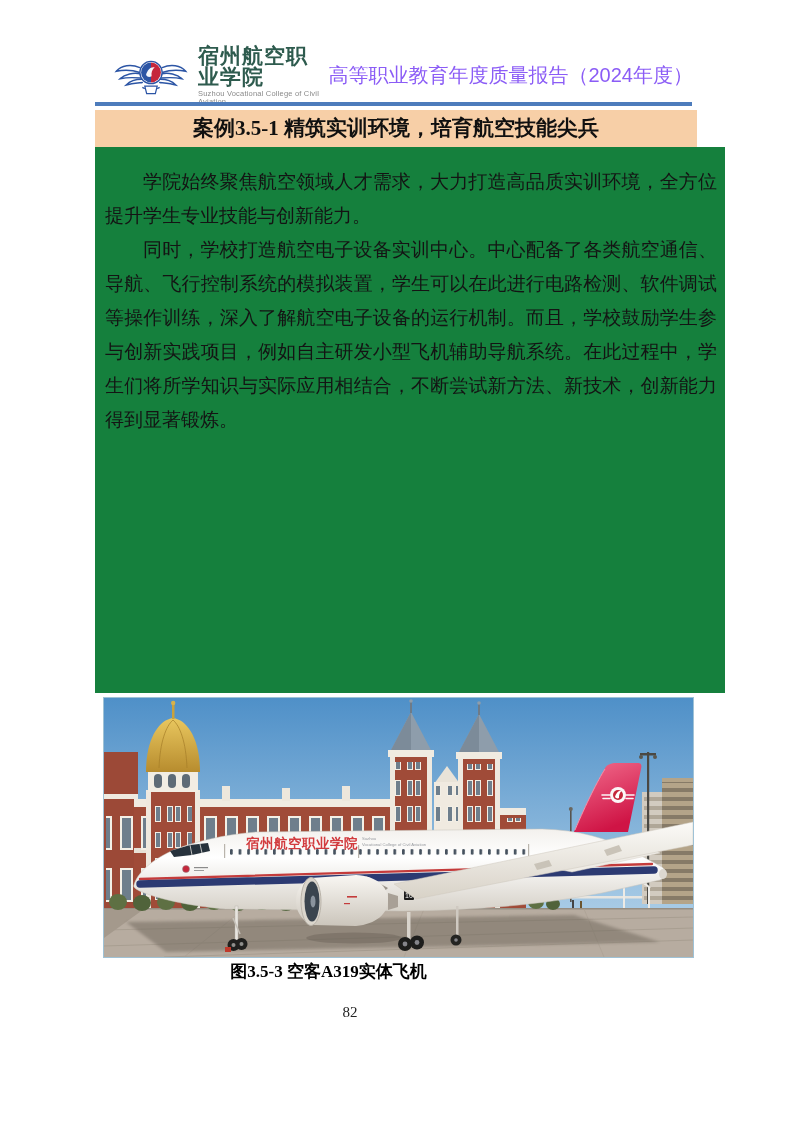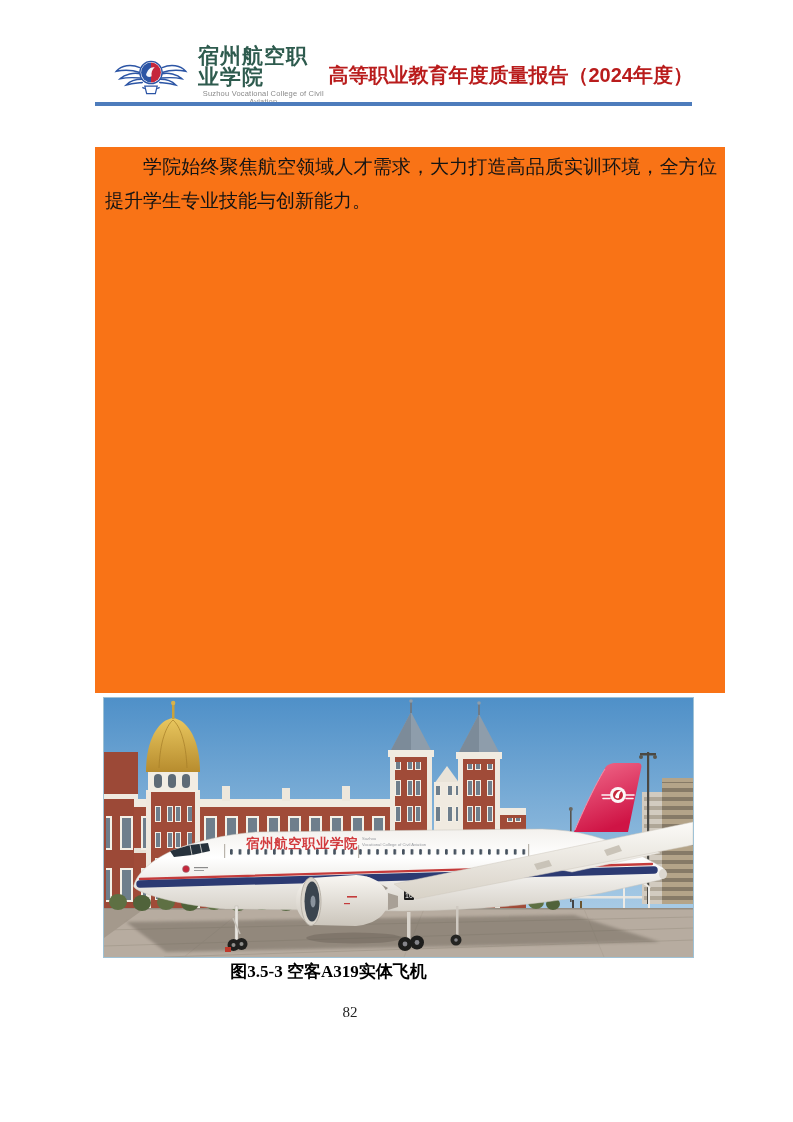--- a/index.html
+++ b/index.html
@@ -6,30 +6,30 @@
   #page{position:relative;width:793px;height:1122px;background:#ffffff;overflow:hidden;
         font-family:"Liberation Serif","DejaVu Serif",serif;color:#111;margin-top:16px;}
   
   #header{position:absolute;left:113px;right:100px;top:32px;height:54px;
           display:flex;align-items:center;}
   #logo{width:76px;height:52px;flex:0 0 auto;}
   #college-block{margin-left:9px;line-height:1;}
   #college-name{font-size:21px;font-weight:bold;color:#2E5B4E;letter-spacing:1px;
                 font-family:"Liberation Sans","DejaVu Sans",sans-serif;}
   #college-name-en{font-size:7.5px;color:#8a8a8a;margin-top:3px;letter-spacing:.2px;
-                   font-family:"Liberation Sans","DejaVu Sans",sans-serif;text-align:center;}
-  #report-title{margin-left:auto;font-size:20px;font-weight:bold;color:#b91c1c;
+                   font-family:"Liberation Sans","DejaVu Sans",sans-serif;}
+  #report-title{margin-left:auto;font-size:20px;font-weight:normal;color:#8b5cf6;
                 font-family:"Liberation Sans","DejaVu Sans",sans-serif;white-space:nowrap;}
   #header-rule{position:absolute;left:95px;top:86px;width:597px;height:4px;background:#4D7CBC;}
   
   #case-title-bar{position:absolute;left:95px;top:94px;width:602px;height:37px;
                   background:#F7CFA7;text-align:center;line-height:37px;
                   font-size:21px;font-weight:bold;color:#101010;}
   #case-body{position:absolute;left:95px;top:131px;width:630px;height:546px;
-             background:#f97316;box-sizing:border-box;padding:3px 8px 0 10px;}
+             background:#15803d;box-sizing:border-box;padding:18px 8px 0 10px;}
   #case-body p{margin:0;font-size:19px;line-height:34px;text-align:justify;
                text-indent:2em;color:#141414;}
   
   #figure-photo{position:absolute;left:103px;top:681px;width:589px;height:259px;
                 border:1px solid #9FC2D6;box-sizing:content-box;}
   #figure-caption{position:absolute;left:0;top:944px;width:657px;text-align:center;
                   font-size:17px;font-weight:bold;color:#000;}
   
   #page-number{position:absolute;left:0;top:988px;width:700px;text-align:center;
                font-size:15px;color:#222;}
@@ -57,23 +57,25 @@
       <path d="M46 62 L50 64 M74 62 L70 64" stroke="#2C55A5" stroke-width="2"></path>
     </svg>
     <div id="college-block">
       <div id="college-name">宿州航空职业学院</div>
       <div id="college-name-en">Suzhou Vocational College of Civil Aviation</div>
     </div>
     <div id="report-title">高等职业教育年度质量报告（2024年度）</div>
   </div>
   <div id="header-rule"></div>
 
+  <div id="case-title-bar">案例3.5-1 精筑实训环境，培育航空技能尖兵</div>
 
   <div id="case-body">
     <p>学院始终聚焦航空领域人才需求，大力打造高品质实训环境，全方位提升学生专业技能与创新能力。</p>
+    <p>同时，学校打造航空电子设备实训中心。中心配备了各类航空通信、导航、飞行控制系统的模拟装置，学生可以在此进行电路检测、软件调试等操作训练，深入了解航空电子设备的运行机制。而且，学校鼓励学生参与创新实践项目，例如自主研发小型飞机辅助导航系统。在此过程中，学生们将所学知识与实际应用相结合，不断尝试新方法、新技术，创新能力得到显著锻炼。</p>
   </div>
 
   <svg id="figure-photo" viewBox="0 0 589 259" preserveAspectRatio="none">
     <defs>
       <linearGradient id="skyGrad" x1="0" y1="0" x2="0" y2="1">
         <stop offset="0" stop-color="#4F90C8"></stop>
           <stop offset="1" stop-color="#BCD8EC"></stop>
       </linearGradient>
       <linearGradient id="goldGrad" x1="0" y1="0" x2="0" y2="1">
         <stop offset="0" stop-color="#E9C75F"></stop>

